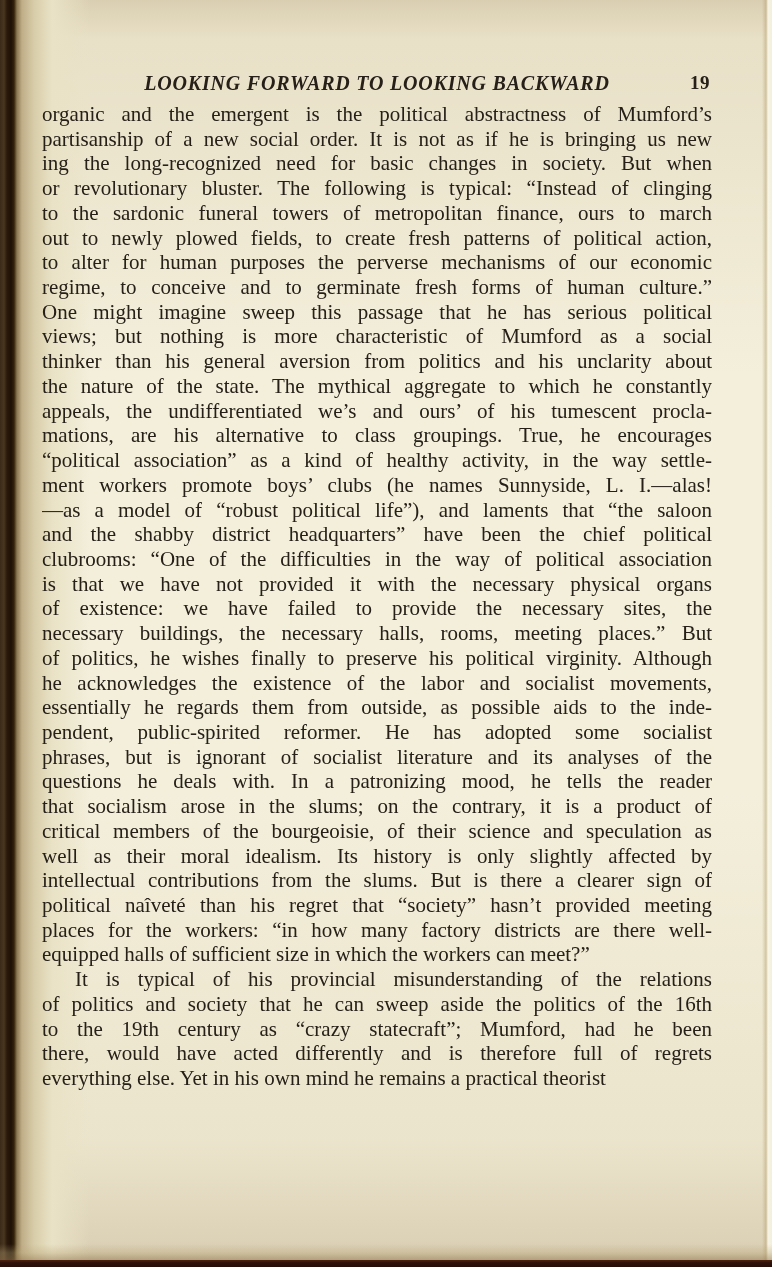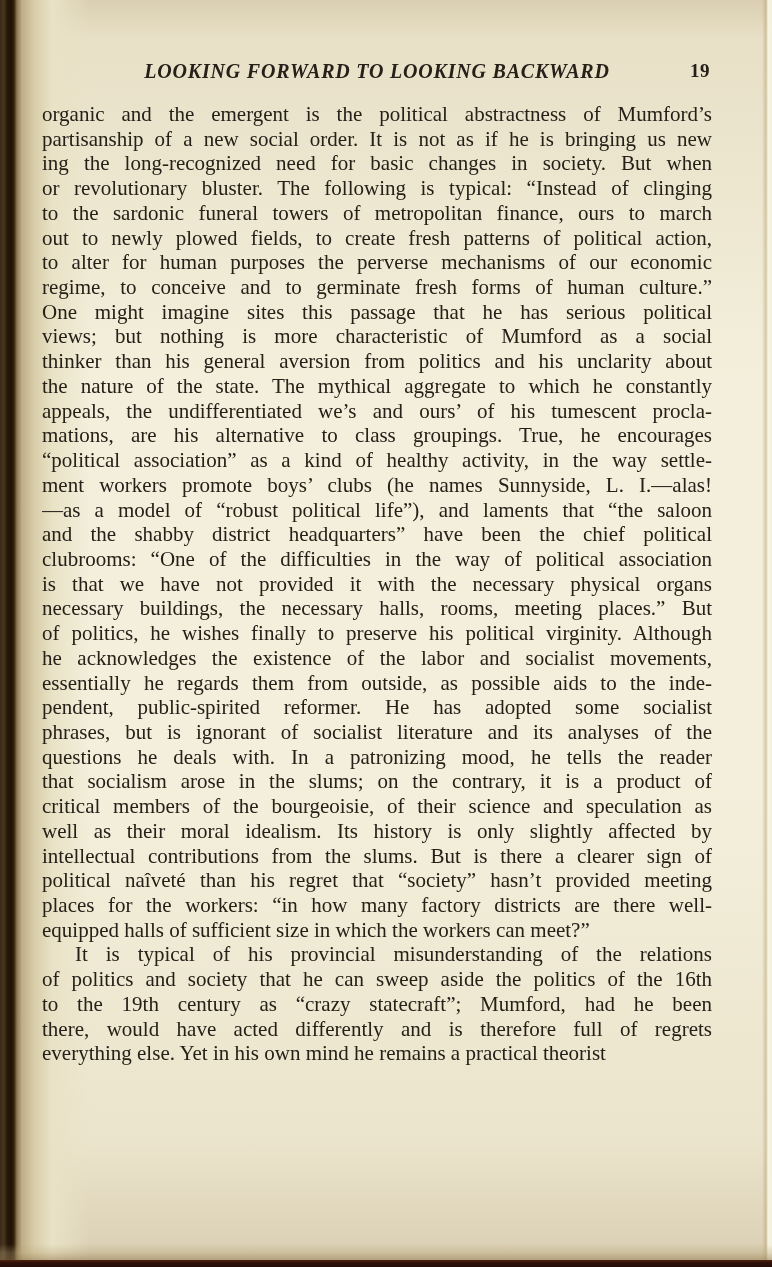--- a/index.html
+++ b/index.html
@@ -72,21 +72,21 @@
     background: linear-gradient(to right,
       rgba(200,180,135,0) 0px,
       rgba(185,165,120,0.55) 4px,
       rgba(250,247,232,0.9) 6px,
       #f3efdd 10px);
   }
   .running-header {
     position: absolute;
     left: 42px;
     width: 670px;
-    top: 60px;
+    top: 72px;
     height: 26px;
     color: var(--ink, #262019);
     text-align: center;
   }
   .running-header .title {
     font-style: italic;
     font-weight: 700;
     font-size: 20px;
     letter-spacing: 0.8px;
     white-space: nowrap;
@@ -138,32 +138,33 @@
 
   <div class="text-block">
       <div class="line">organic and the emergent is the political abstractness of Mumford’s</div>
       <div class="line">partisanship of a new social order. It is not as if he is bringing us new</div>
       <div class="line">ing the long-recognized need for basic changes in society. But when</div>
       <div class="line">or revolutionary bluster. The following is typical: “Instead of clinging</div>
       <div class="line">to the sardonic funeral towers of metropolitan finance, ours to march</div>
       <div class="line">out to newly plowed fields, to create fresh patterns of political action,</div>
       <div class="line">to alter for human purposes the perverse mechanisms of our economic</div>
       <div class="line">regime, to conceive and to germinate fresh forms of human culture.”</div>
-      <div class="line">One might imagine sites this passage that he has serious political</div>
+      <div class="line">One might imagine sweep this passage that he has serious political</div>
       <div class="line">views; but nothing is more characteristic of Mumford as a social</div>
       <div class="line">thinker than his general aversion from politics and his unclarity about</div>
       <div class="line">the nature of the state. The mythical aggregate to which he constantly</div>
       <div class="line">appeals, the undifferentiated we’s and ours’ of his tumescent procla-</div>
       <div class="line">mations, are his alternative to class groupings. True, he encourages</div>
       <div class="line">“political association” as a kind of healthy activity, in the way settle-</div>
       <div class="line">ment workers promote boys’ clubs (he names Sunnyside, L. I.—alas!</div>
       <div class="line">—as a model of “robust political life”), and laments that “the saloon</div>
       <div class="line">and the shabby district headquarters” have been the chief political</div>
       <div class="line">clubrooms: “One of the difficulties in the way of political association</div>
       <div class="line">is that we have not provided it with the necessary physical organs</div>
+      <div class="line">of existence: we have failed to provide the necessary sites, the</div>
       <div class="line">necessary buildings, the necessary halls, rooms, meeting places.” But</div>
       <div class="line">of politics, he wishes finally to preserve his political virginity. Although</div>
       <div class="line">he acknowledges the existence of the labor and socialist movements,</div>
       <div class="line">essentially he regards them from outside, as possible aids to the inde-</div>
       <div class="line">pendent, public-spirited reformer. He has adopted some socialist</div>
       <div class="line">phrases, but is ignorant of socialist literature and its analyses of the</div>
       <div class="line">questions he deals with. In a patronizing mood, he tells the reader</div>
       <div class="line">that socialism arose in the slums; on the contrary, it is a product of</div>
       <div class="line">critical members of the bourgeoisie, of their science and speculation as</div>
       <div class="line">well as their moral idealism. Its history is only slightly affected by</div>

